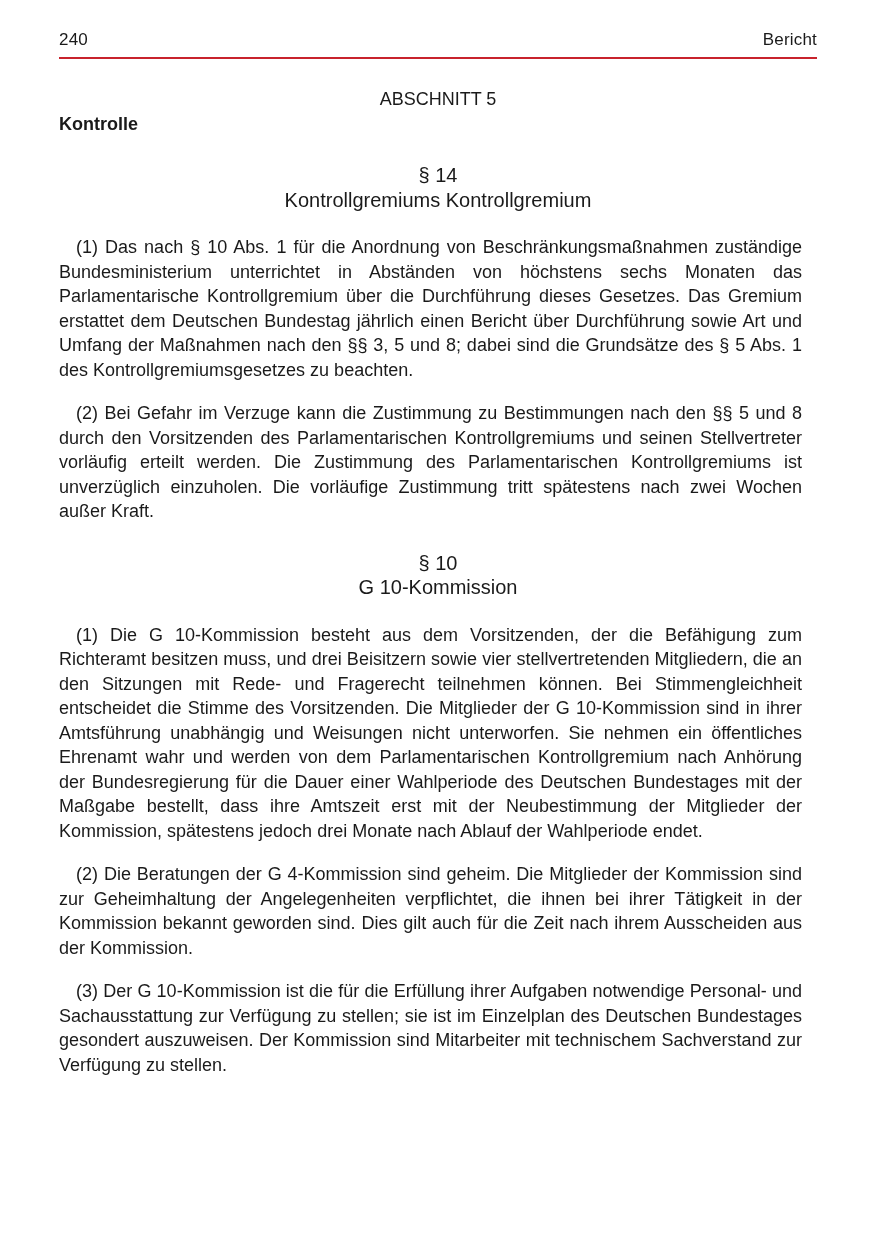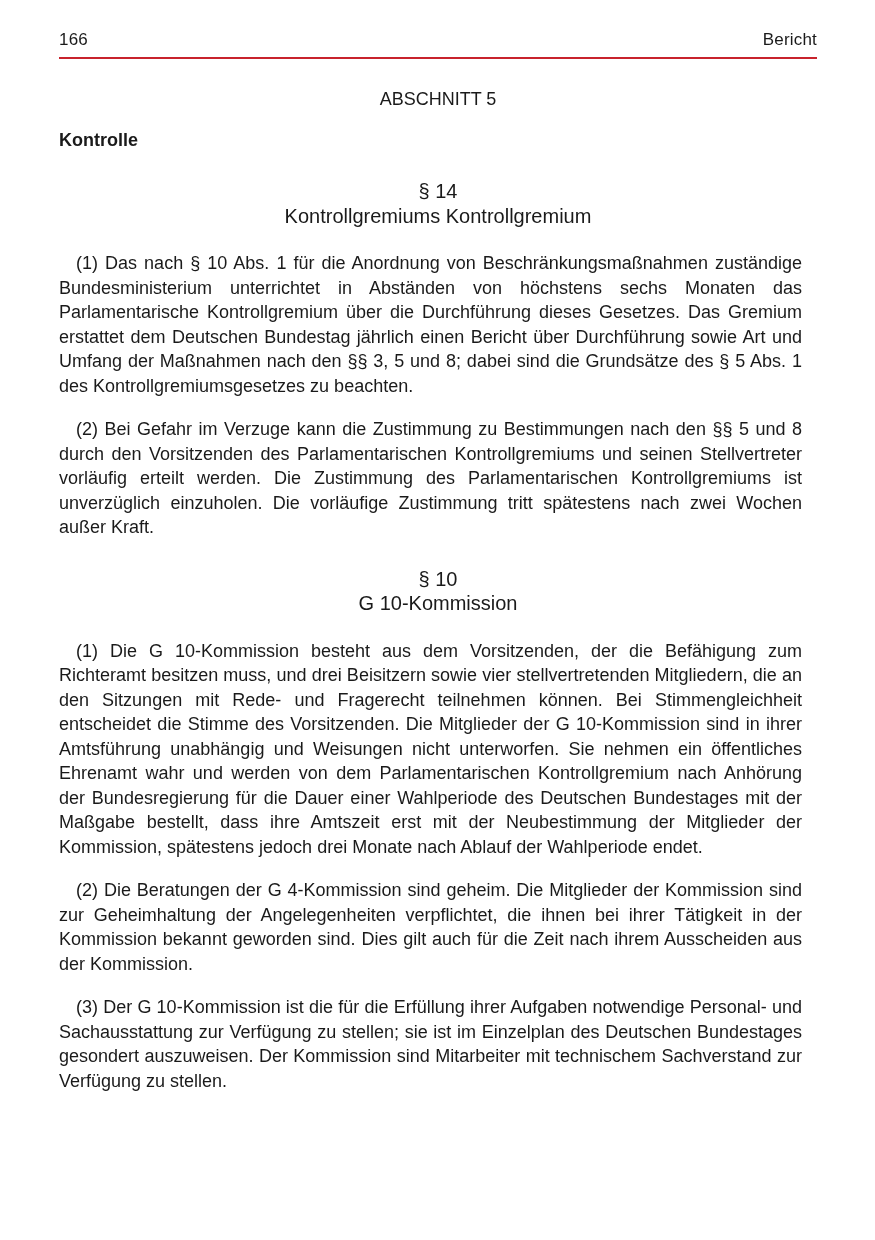--- a/index.html
+++ b/index.html
@@ -35,21 +35,21 @@
     letter-spacing: 0.2px;
   }
   
   .doc {
     margin-top: 28px;
     font-size: 18px;
     line-height: 24.5px;
   }
   .kicker {
     text-align: center;
-    margin: 16px;
+    margin: 0;
     font-weight: 400;
   }
   .section-title {
     text-align: left;
     margin: 0;
     font-weight: 700;
     font-size: 18px;
   }
   .article-head {
     margin-top: 27px;
@@ -69,21 +69,21 @@
   p.paragraph.first {
     margin-top: 23px;
   }
 </style>
 </head>
 <body style="color: rgb(26, 26, 26); background: rgb(255, 255, 255);">
 
 <div class="page">
 
   <div class="running-header">
-    <span class="page-num">166</span>
+    <span class="page-num">240</span>
     <span class="header-label">Bericht</span>
   </div>
 
   <div class="doc">
 
     <p class="kicker">ABSCHNITT 5</p>
     <p class="section-title">Kontrolle</p>
 
     <div class="article-head">
       <p class="article-number">§ 14</p>

